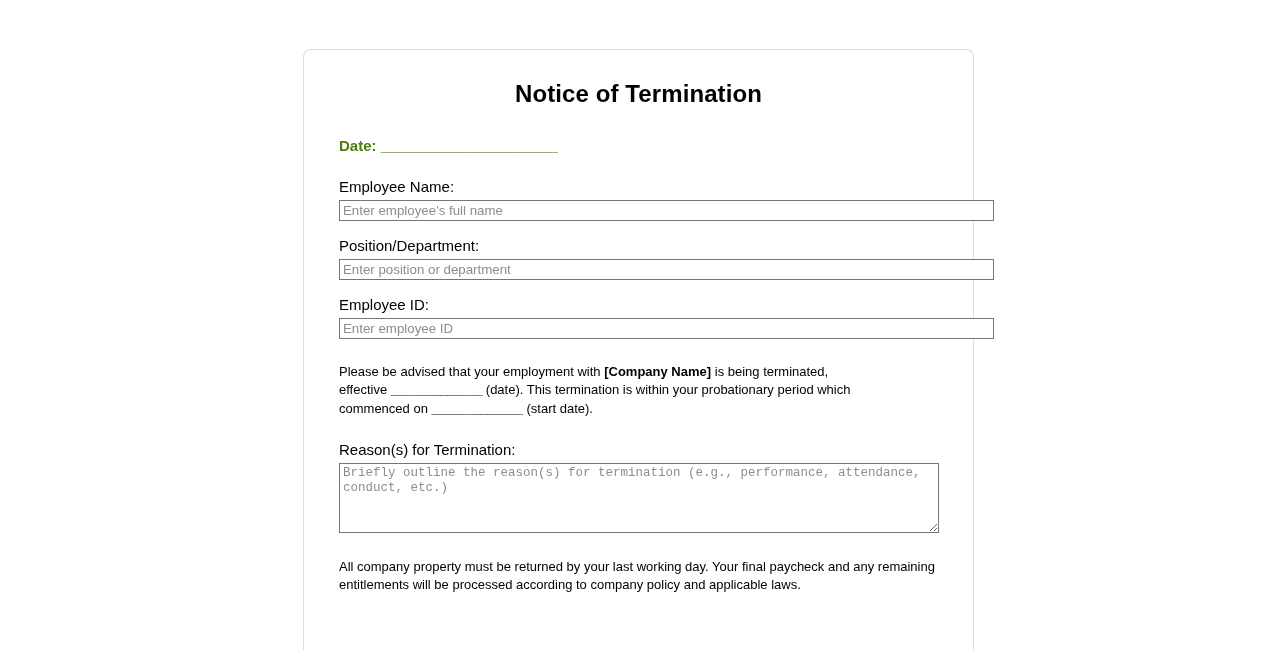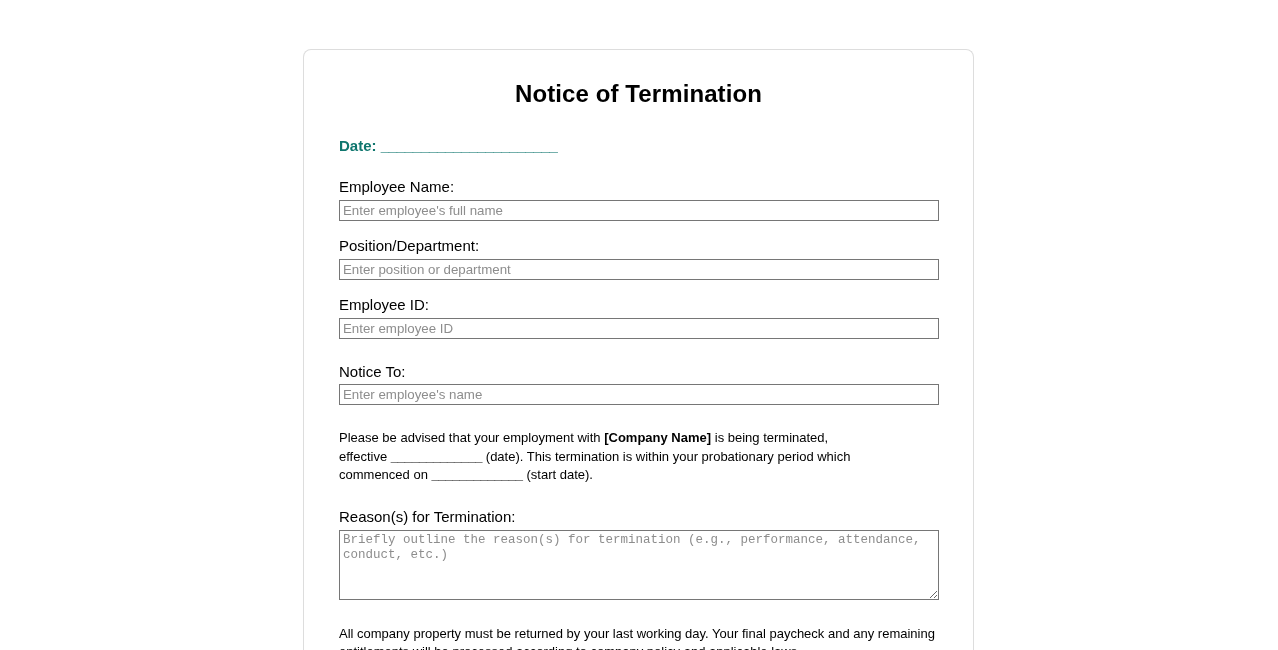--- a/index.html
+++ b/index.html
@@ -43,21 +43,21 @@
     text-align: center;
     letter-spacing: 0.1px;
     color: #000;
     line-height: 1.2;
   }
 
   .date-row {
     margin-top: 29px;
     font-size: 15px;
     font-weight: bold;
-    color: #0f766e;
+    color: #4d7c0f;
     line-height: 1.1;
     white-space: nowrap;
   }
   .date-row .blank-long {
     font-weight: bold;
     letter-spacing: -0.3px;
   }
 
   .field-group {
     margin-top: 22px;
@@ -74,21 +74,21 @@
     font-size: 15px;
     font-weight: normal;
     color: #000;
     line-height: 1.25;
     margin-bottom: 3px;
   }
 
   .text-input {
     display: block;
     box-sizing: border-box;
-    width: 600px;
+    width: 655px;
     height: 21px;
     padding: 1px 3px;
     font-family: "Liberation Sans", sans-serif;
     font-size: 13.3px;
     color: #000;
     background: #ffffff;
     border: 1px solid #767676;
     border-radius: 0;
     outline: none;
   }
@@ -163,24 +163,20 @@
     <div class="field-group tight">
       <label class="field-label">Position/Department:</label>
       <input class="text-input" type="text" placeholder="Enter position or department" style="">
     </div>
 
     <div class="field-group tight">
       <label class="field-label">Employee ID:</label>
       <input class="text-input" type="text" placeholder="Enter employee ID" style="">
     </div>
 
-    <div class="field-group gap-large">
-      <label class="field-label">Notice To:</label>
-      <input class="text-input" type="text" placeholder="Enter employee's name" style="">
-    </div>
 
     <p class="body-para"><span>Please be advised that your employment with </span><b>[Company Name]</b><span> is being terminated, effective </span><span class="blank-mid">_____________</span><span> (date). This termination is within your probationary period which commenced on </span><span class="blank-mid">_____________</span><span> (start date).</span></p>
 
     <div class="reason-group">
       <label class="field-label">Reason(s) for Termination:</label>
       <textarea class="reason-textarea" placeholder="Briefly outline the reason(s) for termination (e.g., performance, attendance, conduct, etc.)" style=""></textarea>
     </div>
 
     <p class="body-para last">All company property must be returned by your last working day. Your final paycheck and any remaining entitlements will be processed according to company policy and applicable laws.</p>
 

